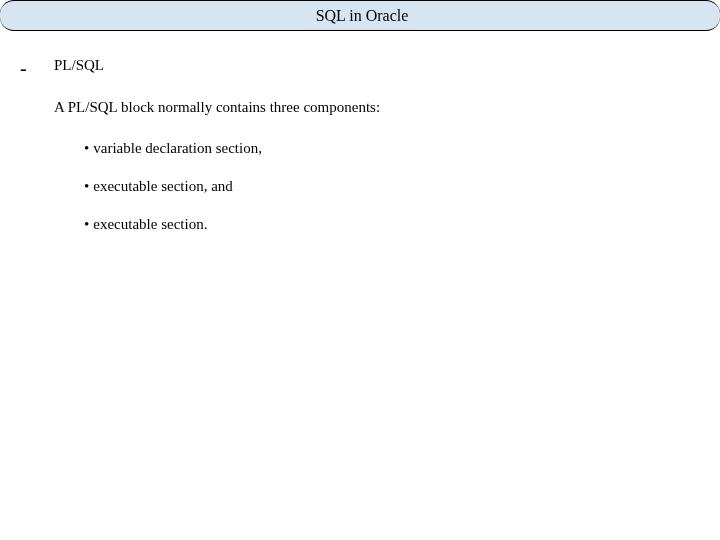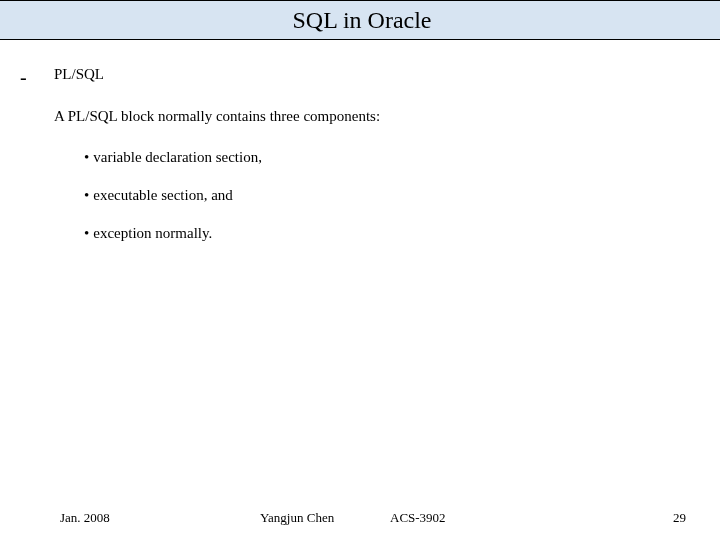--- a/index.html
+++ b/index.html
@@ -4,22 +4,23 @@
 <style>
   * { margin: 0; padding: 0; box-sizing: border-box; }
   html, body { width: 720px; height: 540px; font-family: "Times New Roman", Times, serif; background: #fff; color: #000; }
   .slide { width: 720px; height: 540px; position: relative; }
   .title-band {
     width: 100%;
     background: #d7e4f2;
     border-top: 1px solid #000;
     border-bottom: 1px solid #000;
     text-align: center;
-    font-size: 24px;
+    font-size: 16px;
     padding: 6px 0 5px 4px;
+    border-radius: 14px;
   }
   .body {
     padding: 24px 20px 0 20px;
   }
   .row { display: flex; align-items: flex-start; }
   .dash-col {
     width: 34px;
     flex: 0 0 34px;
     font-size: 20px;
     line-height: 1.3;
@@ -60,28 +61,21 @@
         <div class="subtitle">PL/SQL</div>
         <div class="intro">A PL/SQL block normally contains three components:</div>
         <div class="bullets">
           <div class="bullet-line">
             <span class="bullet-mark">•</span><span>variable declaration section,</span>
           </div>
           <div class="bullet-line">
             <span class="bullet-mark">•</span><span>executable section, and</span>
           </div>
           <div class="bullet-line">
-            <span class="bullet-mark">•</span><span>exception normally.</span>
+            <span class="bullet-mark">•</span><span>executable section.</span>
           </div>
         </div>
       </div>
     </div>
   </div>
 
-  <div class="footer">
-    <span class="date">Jan. 2008</span>
-    <span class="author">Yangjun Chen</span>
-    <span class="course">ACS-3902</span>
-    <span class="spacer"></span>
-    <span class="page">29</span>
-  </div>
 
 </div>
 
 </body></html>

